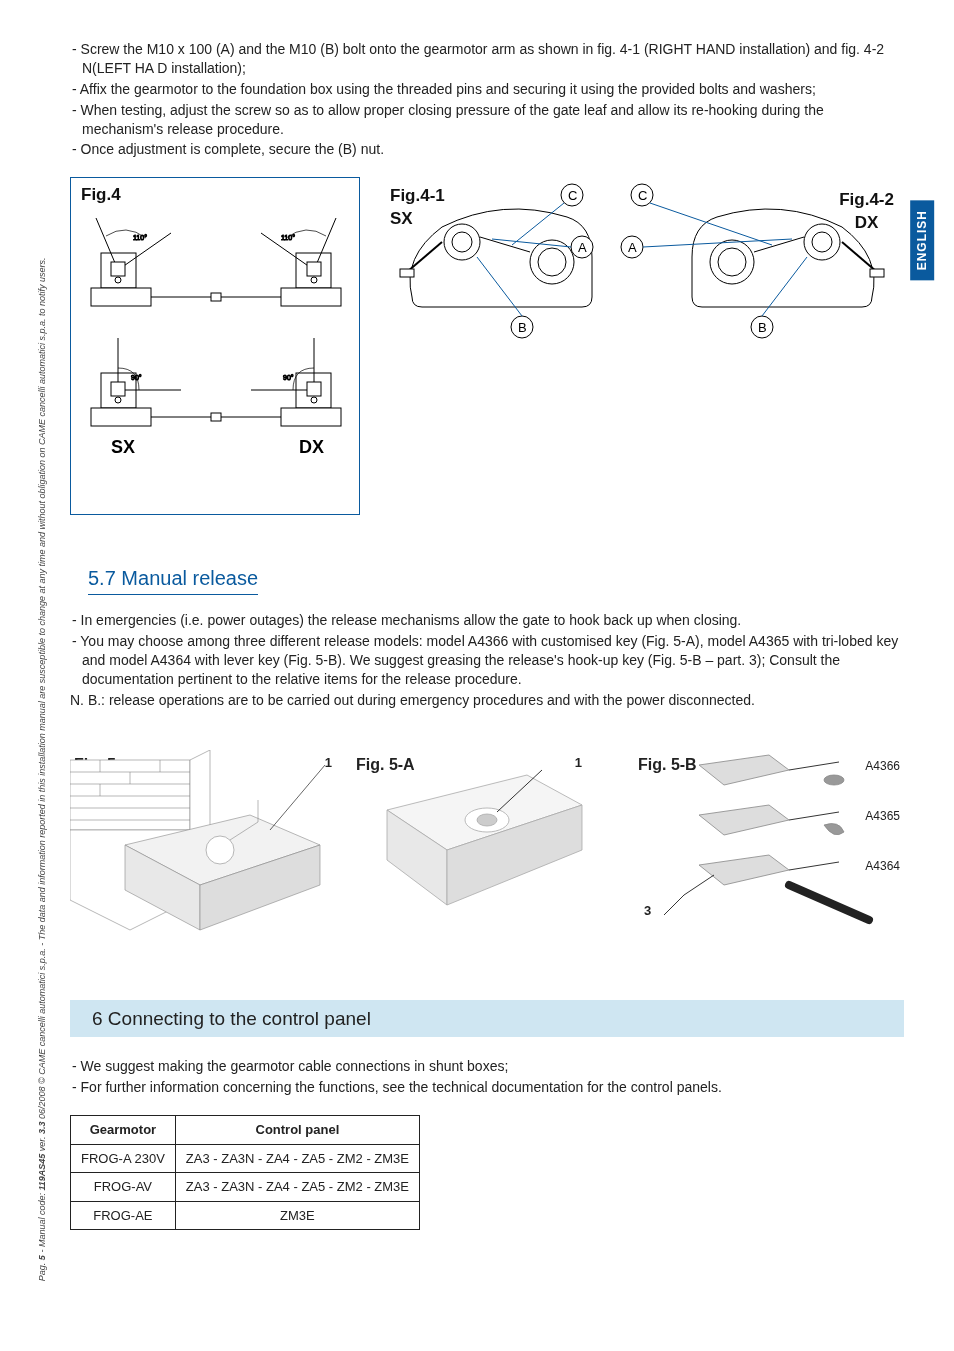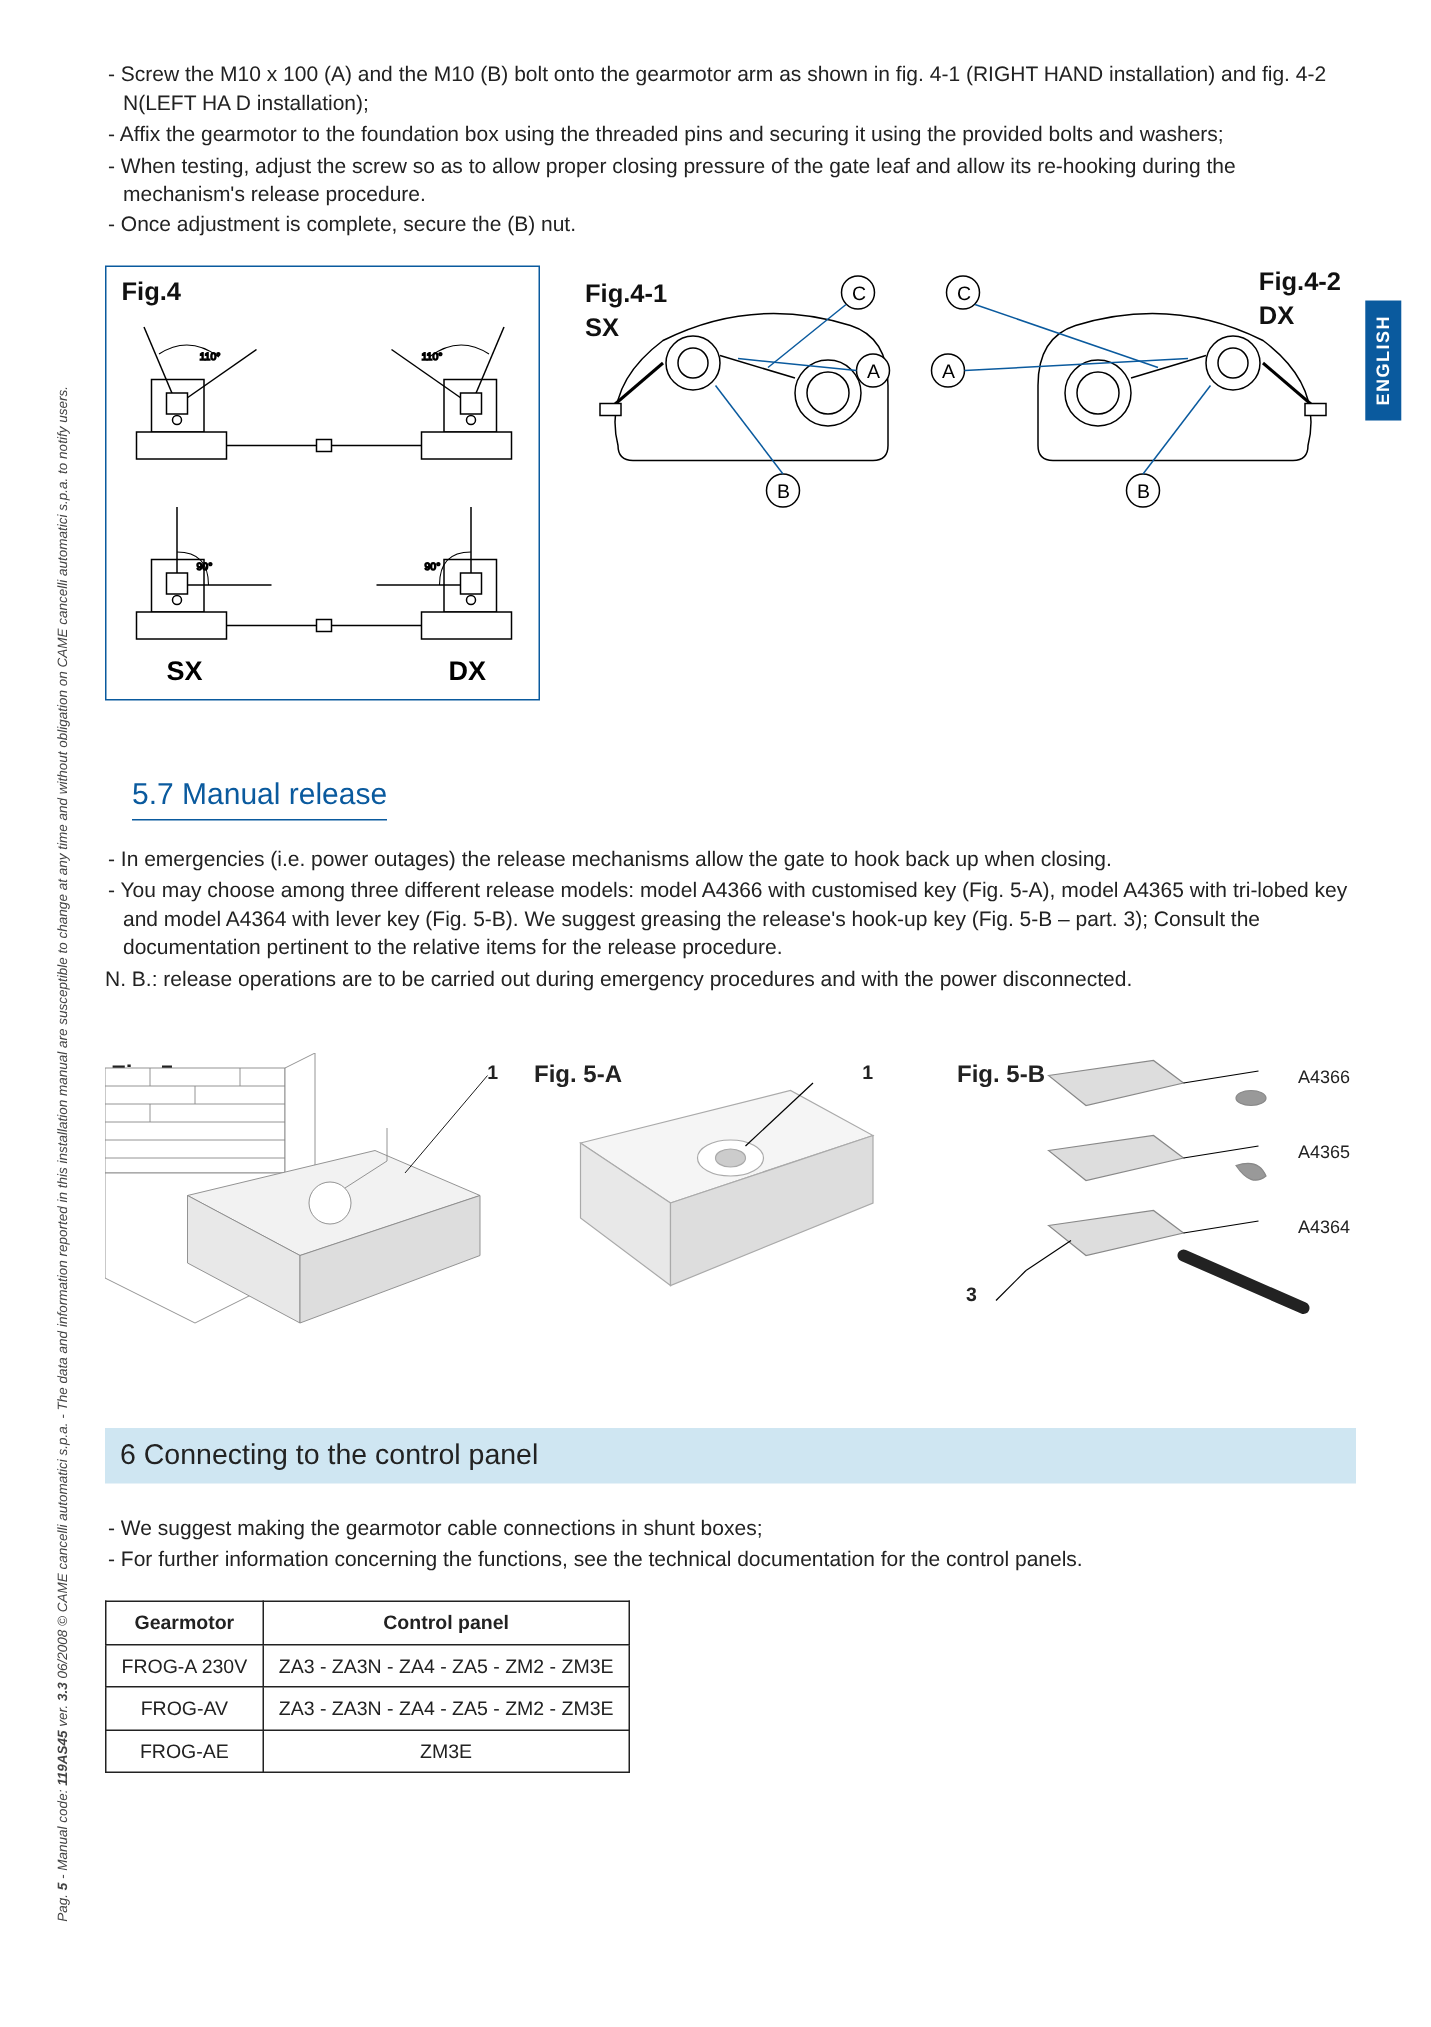--- a/index.html
+++ b/index.html
@@ -41,31 +41,31 @@
     letter-spacing: 1px;
   }
   .instr-list { margin-bottom: 18px; }
   .instr-list p { padding-left: 12px; text-indent: -10px; margin-bottom: 2px; }
   .fig-row { display: flex; gap: 20px; margin-bottom: 30px; }
   .fig-box {
     border: 1px solid #0a5a9e;
     position: relative;
     background: #fff;
   }
-  .fig4 { width: 290px; height: 290px; }
+  .fig4 { width: 290px; height: 338px; }
   .fig41 { flex: 1; height: 180px; border: none; }
   .fig-label {
     position: absolute;
     font-weight: bold;
     font-size: 17px;
     color: #111;
   }
   .fig4 .fig-label { top: 6px; left: 10px; }
   .fig41-lab-l { top: 8px; left: 10px; }
-  .fig41-lab-r { top: 0; right: 10px; text-align: left; }
+  .fig41-lab-r { top: 12px; right: 10px; text-align: center; }
   .fig4 svg { position: absolute; top: 0; left: 0; }
   .fig41 svg { width: 100%; height: 100%; }
   .subsection {
     color: #0a5a9e;
     font-size: 20px;
     margin: 20px 0 8px 18px;
     border-bottom: 1px solid #0a5a9e;
     display: inline-block;
     padding-bottom: 2px;
   }
@@ -74,21 +74,21 @@
   .text-block .nb { text-indent: 0; padding-left: 0; }
   .fig5-row { display: flex; gap: 12px; margin: 40px 0 50px 0; align-items: flex-start; }
   .fig5-cell { position: relative; flex: 1; height: 200px; }
   .fig5-cell .fl { position: absolute; font-weight: bold; font-size: 16px; top: 4px; left: 4px; }
   .fig5-cell .fl-num { position: absolute; font-weight: bold; font-size: 13px; }
   .fig5-cell .alab { position: absolute; font-weight: normal; font-size: 12px; right: 4px; }
   .fig5-cell svg { position: absolute; top: 0; left: 0; }
   .section-bar {
     background: #cfe6f2;
     font-size: 19px;
-    padding: 6px 10px;
+    padding: 6px 22px;
     margin: 10px 0 20px 0;
     color: #222;
   }
   table.cp {
     border-collapse: collapse;
     margin-top: 14px;
     font-size: 13px;
   }
   table.cp th, table.cp td {
     border: 1px solid #222;

